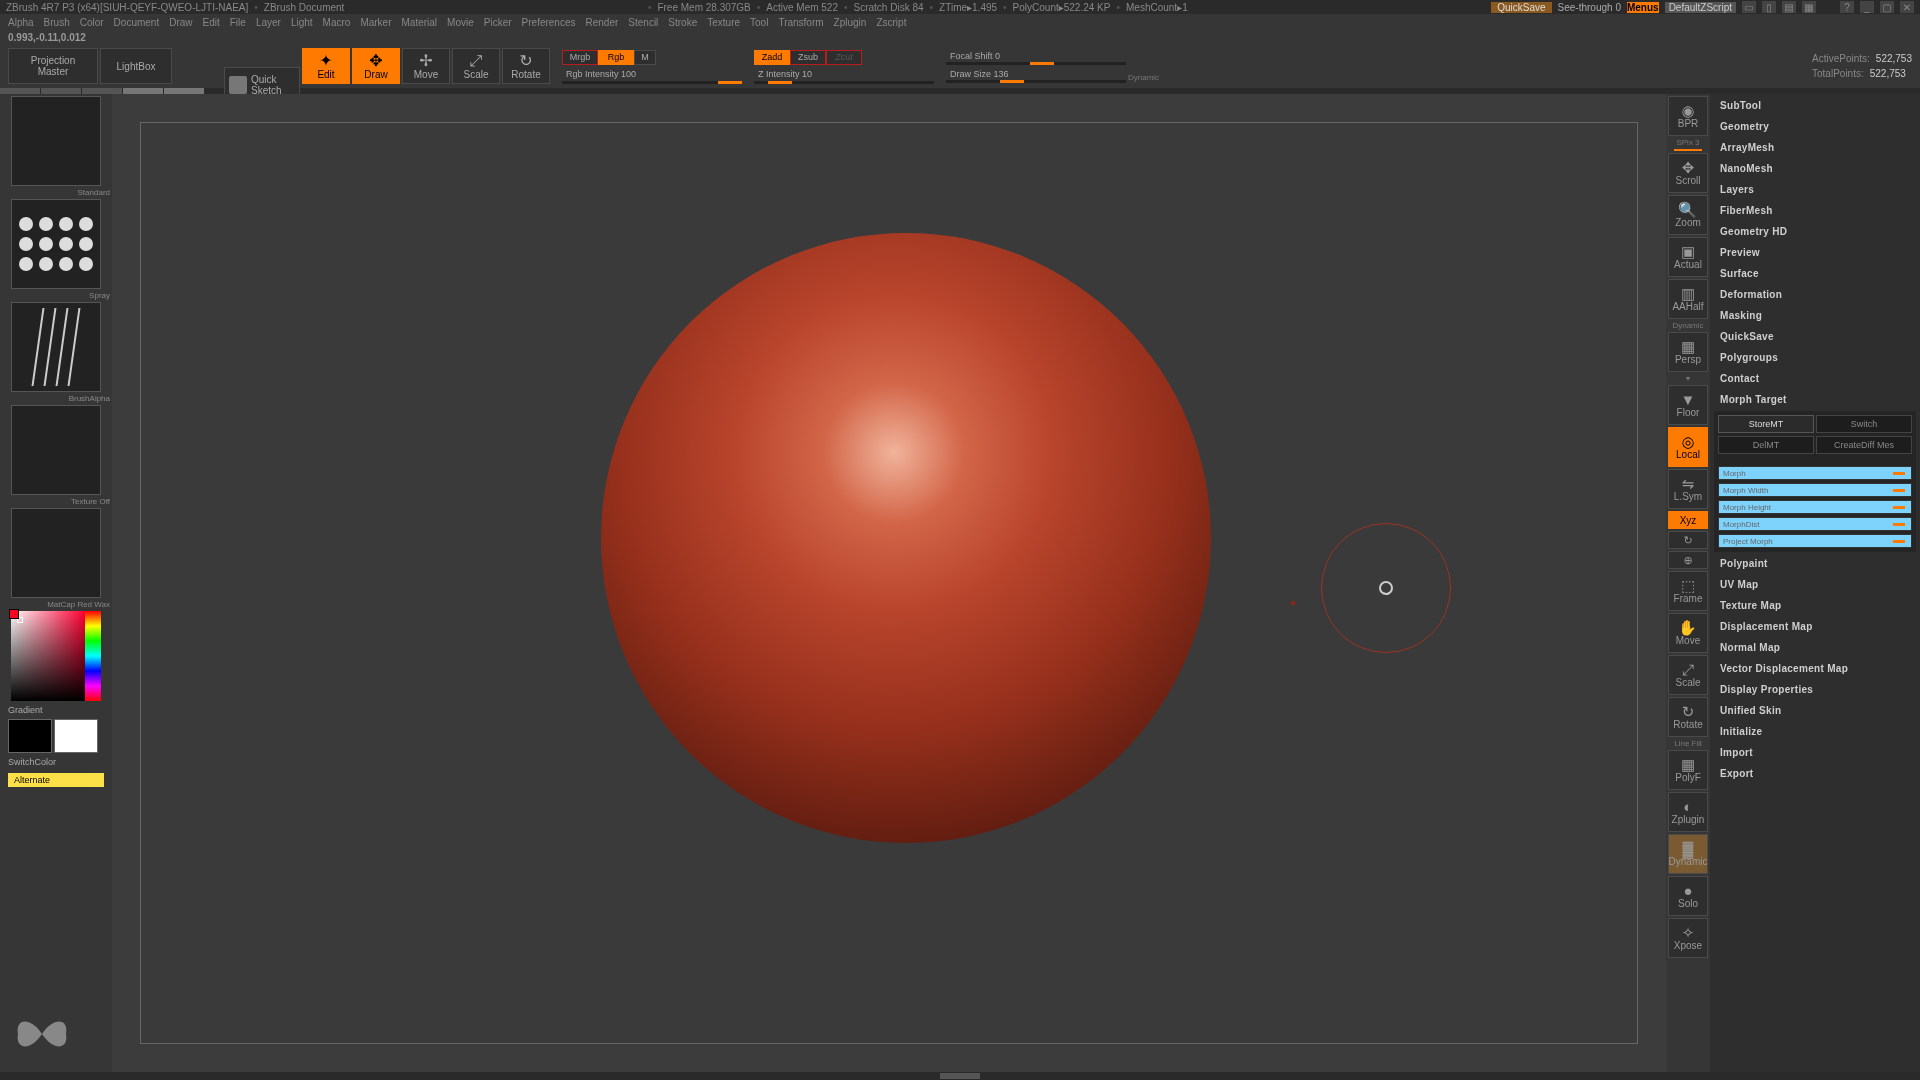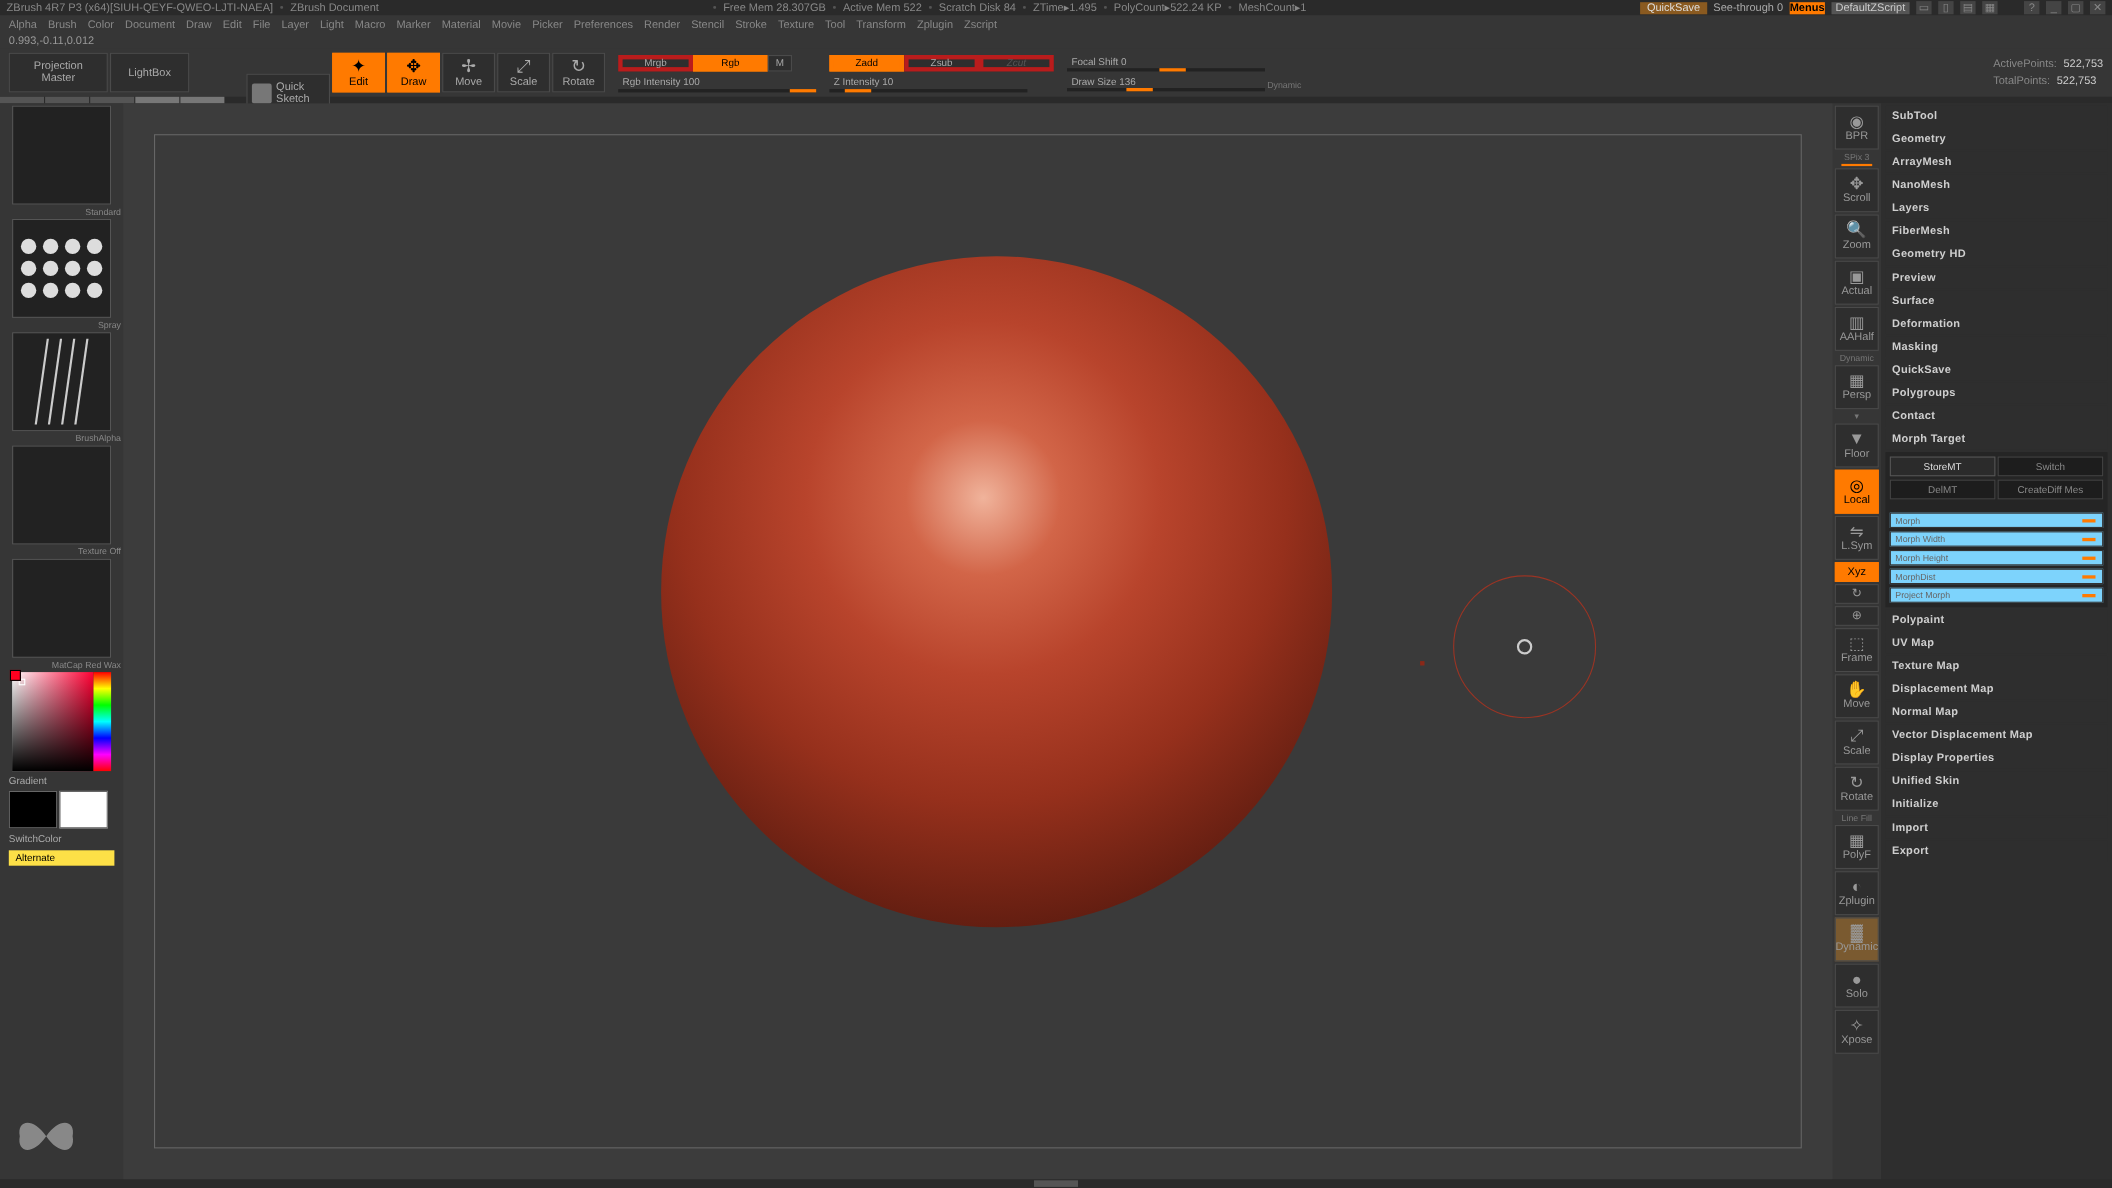--- a/index.html
+++ b/index.html
@@ -12,34 +12,34 @@
 .title-bar .quicksave { background: #8a5a20; color: #ddd; padding: 0 6px; }
 .title-bar .see-through { color: #aaa; }
 .title-bar .menus { background: #ff7a00; color: #000; padding: 0 0; font-weight: bold; }
 .title-bar .script { background: #555; color: #ccc; padding: 0 4px; }
 .title-bar .icon-box { width: 14px; height: 12px; background: #444; display: inline-flex; align-items: center; justify-content: center; }
 
 
 .menu-bar { height: 16px; background: #363636; display: flex; align-items: center; padding: 0 8px; gap: 10px; color: #888; font-size: 9px; }
 
 
-.status-line { height: 14px; display: flex; align-items: center; padding: 0 8px; font-size: 9px; color: #999; }
+.status-line { height: 14px; display: flex; align-items: center; padding: 0 8px; font-size: 9px; color: #999; font-weight: bold; }
 
 
 .toolbar { height: 44px; background: #363636; display: flex; align-items: center; padding: 2px 8px; gap: 2px; }
 .toolbar .btn-wide { width: 90px; height: 36px; background: #2e2e2e; border: 1px solid #4a4a4a; display: flex; flex-direction: column; align-items: center; justify-content: center; font-size: 9px; color: #aaa; }
 .toolbar .btn-lightbox { width: 72px; height: 36px; background: #2e2e2e; border: 1px solid #4a4a4a; display: flex; align-items: center; justify-content: center; font-size: 10px; color: #aaa; }
 .toolbar .quicksketch { width: 76px; height: 36px; background: #2e2e2e; border: 1px solid #4a4a4a; display: flex; align-items: center; gap: 4px; padding: 0 4px; color: #aaa; font-size: 9px; margin-top: 38px; }
 .toolbar .quicksketch .qs-icon { width: 18px; height: 18px; background: #777; border-radius: 2px; }
 .toolbar .mode-btn { width: 48px; height: 36px; background: #2e2e2e; border: 1px solid #4a4a4a; display: flex; flex-direction: column; align-items: center; justify-content: center; color: #aaa; font-size: 8px; }
 .toolbar .mode-btn.active { background: #ff7a00; color: #000; border-color: #ff7a00; }
 .toolbar .mode-btn .mode-icon { font-size: 16px; line-height: 16px; }
 .toolbar .sliders { display: flex; flex-direction: column; gap: 2px; margin-left: 10px; }
 .toolbar .slider-row { display: flex; align-items: center; height: 17px; }
-.toolbar .small-btn { width: 68px; height: 15px; background: #2e2e2e; border: 4px solid #b91c1c; font-size: 9px; display: flex; align-items: center; justify-content: center; color: #aaa; }
+.toolbar .small-btn { width: 36px; height: 15px; background: #2e2e2e; border: 1px solid #b91c1c; font-size: 9px; display: flex; align-items: center; justify-content: center; color: #aaa; }
 .toolbar .small-btn.active { background: #ff7a00; color: #000; border-color: #ff7a00; }
 .toolbar .small-btn.disabled { color: #555; font-style: italic; }
 .toolbar .small-label { width: 22px; height: 15px; background: #2e2e2e; border: 1px solid #4a4a4a; font-size: 9px; display: flex; align-items: center; justify-content: center; color: #aaa; }
 .toolbar .slider-wrap { position: relative; }
 .toolbar .slider-text { width: 180px; height: 13px; font-size: 9px; color: #aaa; padding-left: 4px; display: flex; align-items: center; }
 .toolbar .slider-track { width: 180px; height: 3px; background: #222; position: relative; }
 .toolbar .slider-thumb { position: absolute; height: 3px; width: 24px; background: #ff7a00; top: 0; }
 .toolbar .stats { margin-left: auto; display: flex; flex-direction: column; gap: 4px; font-size: 9px; color: #aaa; }
 .toolbar .stats .stat-row { display: flex; gap: 6px; }
 .toolbar .stats .stat-label { color: #888; }

